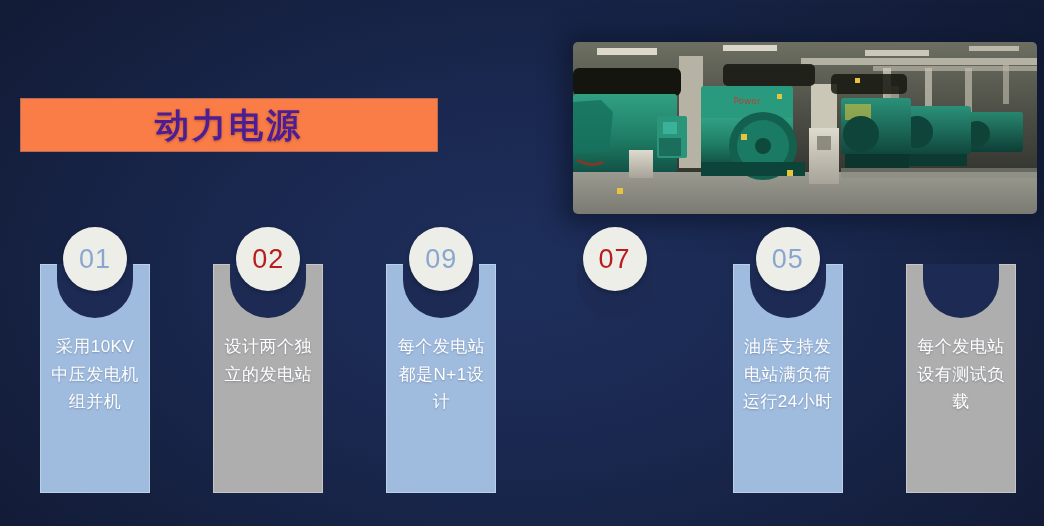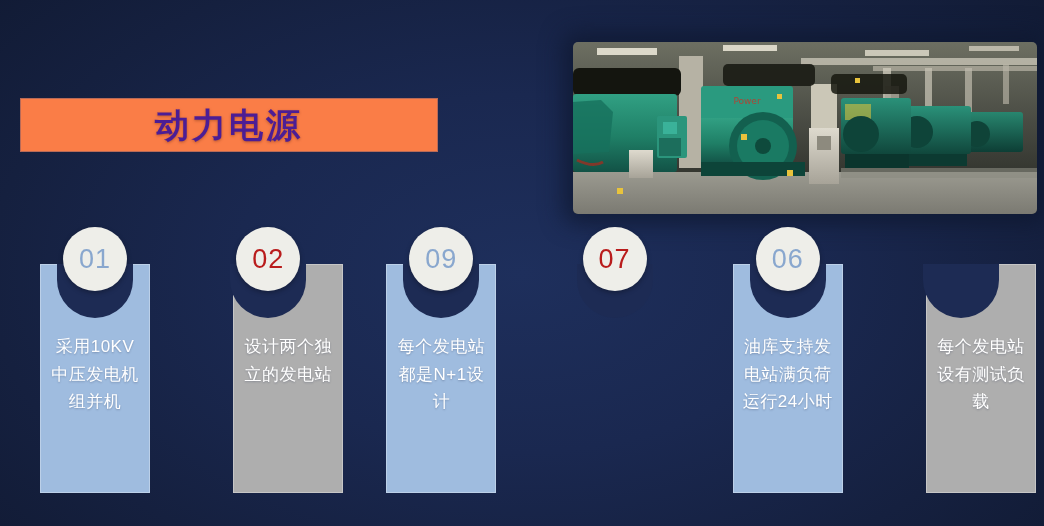--- a/index.html
+++ b/index.html
@@ -79,21 +79,21 @@
     top: 37px;
     width: 110px;
     height: 229px;
     box-sizing: border-box;
     border: 1px solid rgba(255,255,255,.30);
     display: flex;
     align-items: flex-start;
     justify-content: center;
   }
   .card.blue  .card-body { background: #9fbcdf; }
-  .card.gray  .card-body { background: #aeaeae; margin-left: 20px; }
+  .card.gray  .card-body { background: #aeaeae; }
 
   
   .notch {
     position: absolute;
     left: 50%;
     top: 37px;
     transform: translateX(-50%);
     width: 76px;
     height: 54px;
     background: #1d2b54;
@@ -278,21 +278,21 @@
         <span class="badge-num">07</span>
       </div>
     </div>
 
     <div class="card blue">
       <div class="card-body">
         <div class="card-text">油库支持发电站满负荷运行24小时</div>
       </div>
       <div class="notch"></div>
       <div class="badge">
-        <span class="badge-num">06</span>
+        <span class="badge-num">05</span>
       </div>
     </div>
 
     <div class="card gray">
       <div class="card-body">
         <div class="card-text">每个发电站设有测试负载</div>
       </div>
       <div class="notch"></div>
     </div>
 

